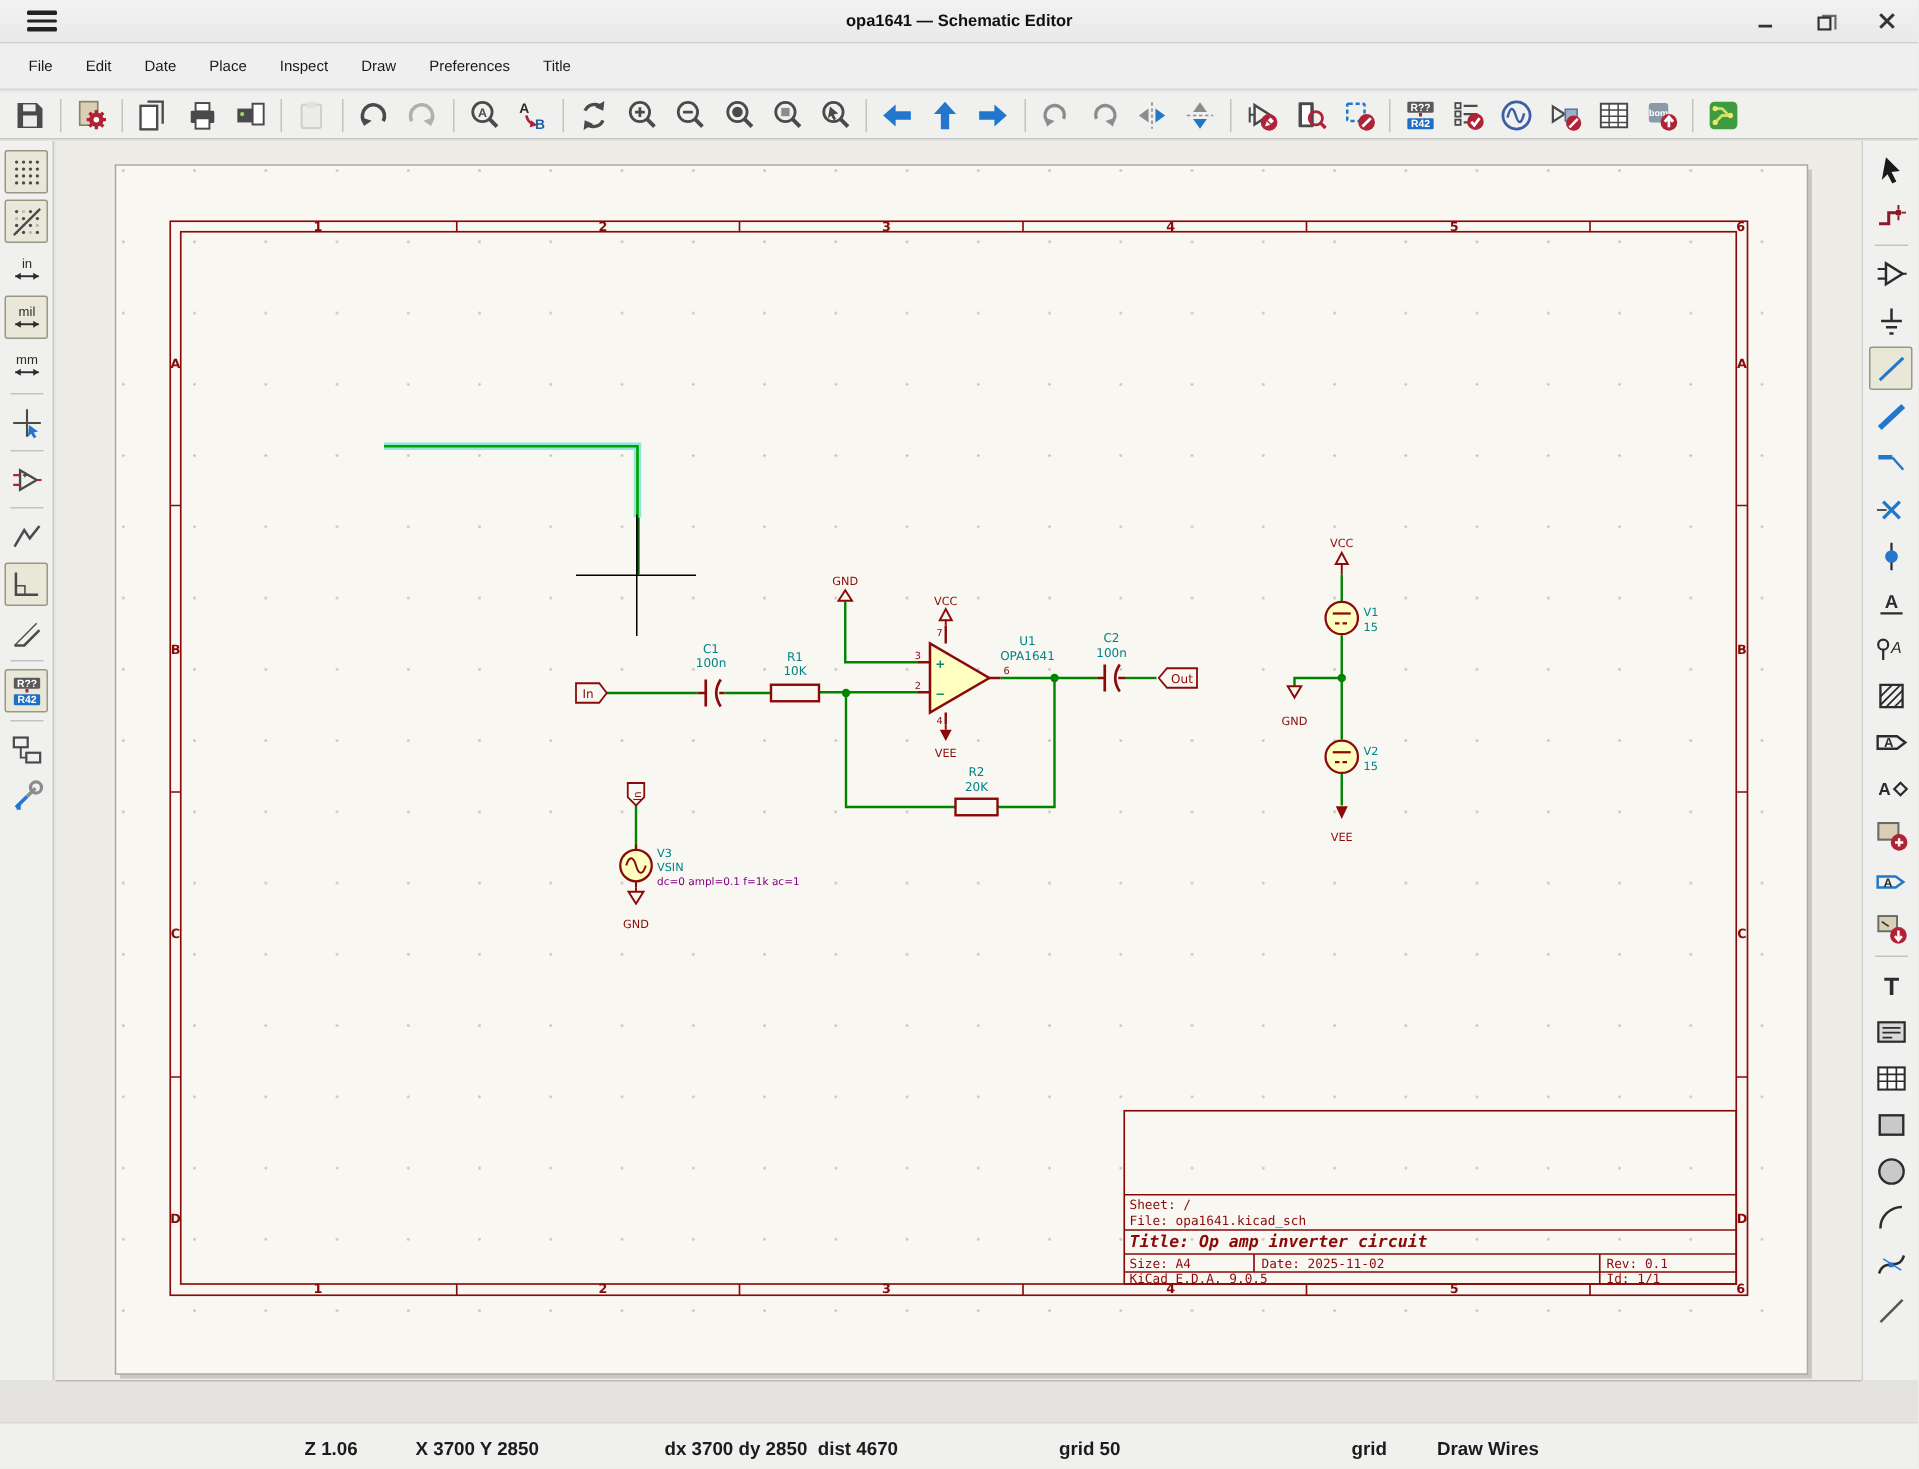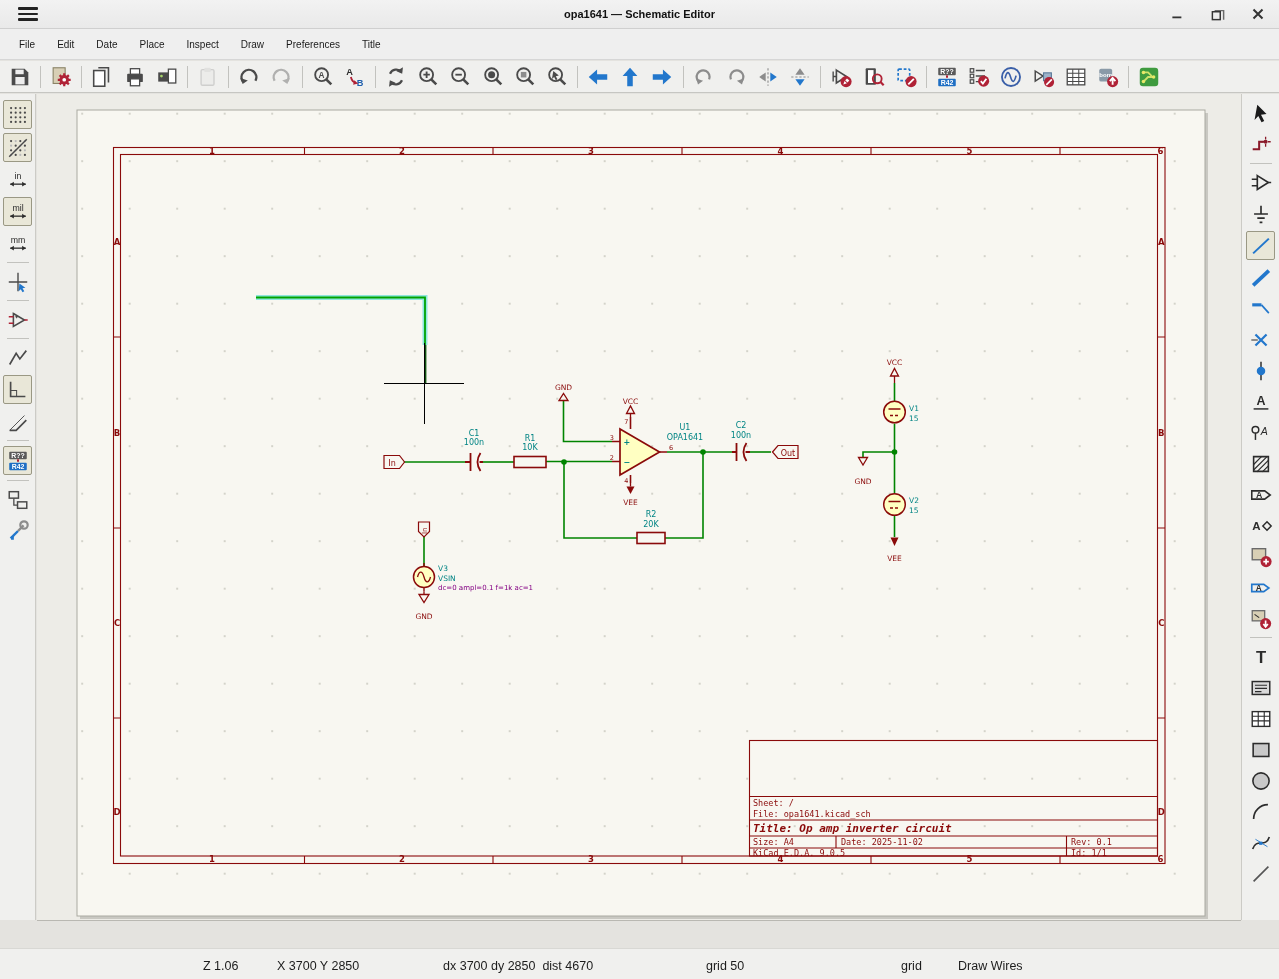--- a/index.html
+++ b/index.html
@@ -28,21 +28,21 @@
   #toolbar-left{position:absolute;left:0;top:94px;width:36px;height:826px;background:#f0f0ee;border-right:1px solid #cccbc6;
                 display:flex;flex-direction:column;align-items:center;padding-top:4px;box-sizing:border-box;}
   #toolbar-right{position:absolute;left:1241px;top:94px;width:38px;height:826px;background:#f0f0ee;border-left:1px solid #cccbc6;
                  display:flex;flex-direction:column;align-items:center;padding-top:4px;box-sizing:border-box;}
   #toolbar-left .tbtn,#toolbar-right .tbtn{margin:2px 0;}
   
   #canvas{position:absolute;left:37px;top:94px;width:1204px;height:826px;background:#edece7;border-bottom:1px solid #b9b8b2;}
   #canvas svg{display:block;}
   
   #statusbar{position:absolute;left:0;top:948px;width:1279px;height:31px;background:#f0f0ee;border-top:1px solid #d8d8d4;}
-  #statusbar span{position:absolute;top:10px;font-size:12.5px;color:#1c1c1c;white-space:pre;}
+  #statusbar span{position:absolute;top:10px;font-size:12.5px;color:#1c1c1c;white-space:pre;font-weight:bold;}
   text{user-select:none;}
 </style>
 </head>
 <body>
 
 <div id="titlebar">
   <div id="hamburger">
       <span></span>
       <span></span>
       <span></span>

